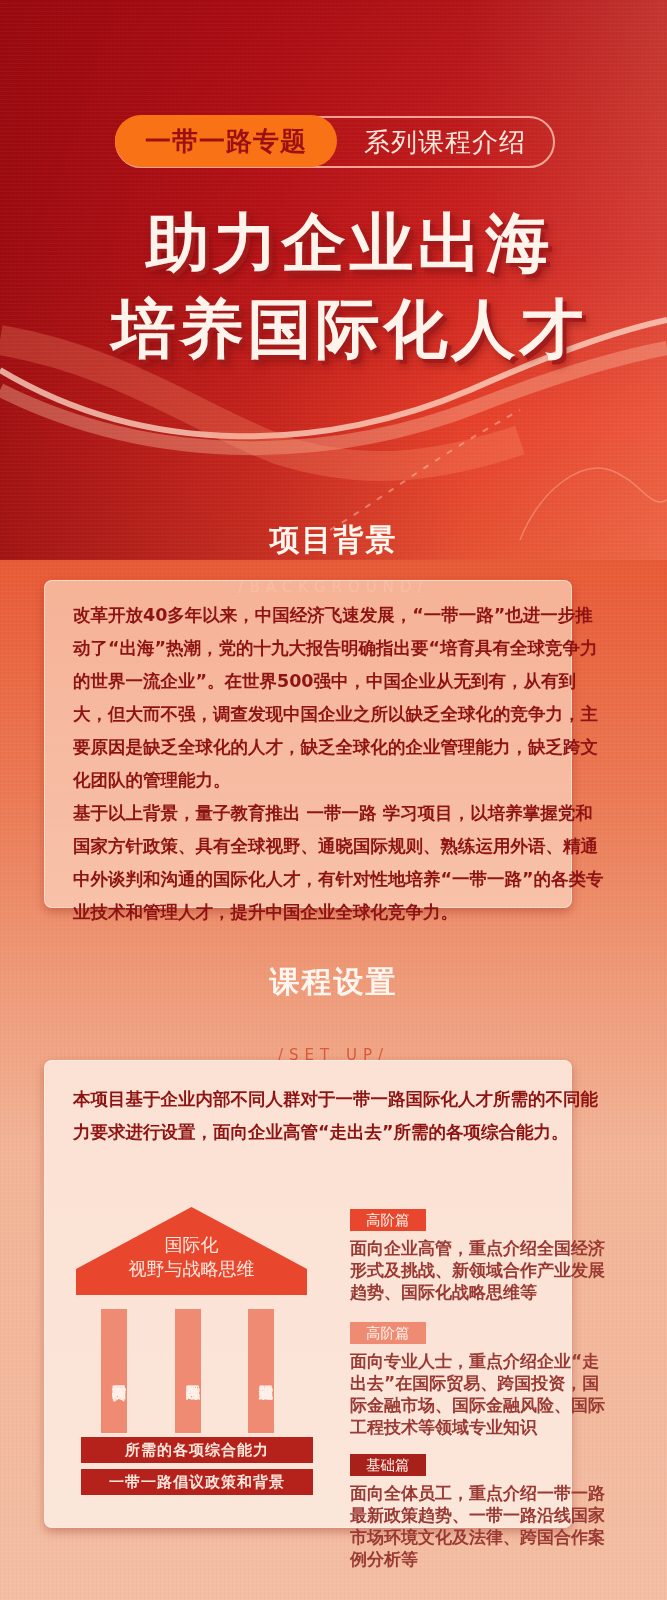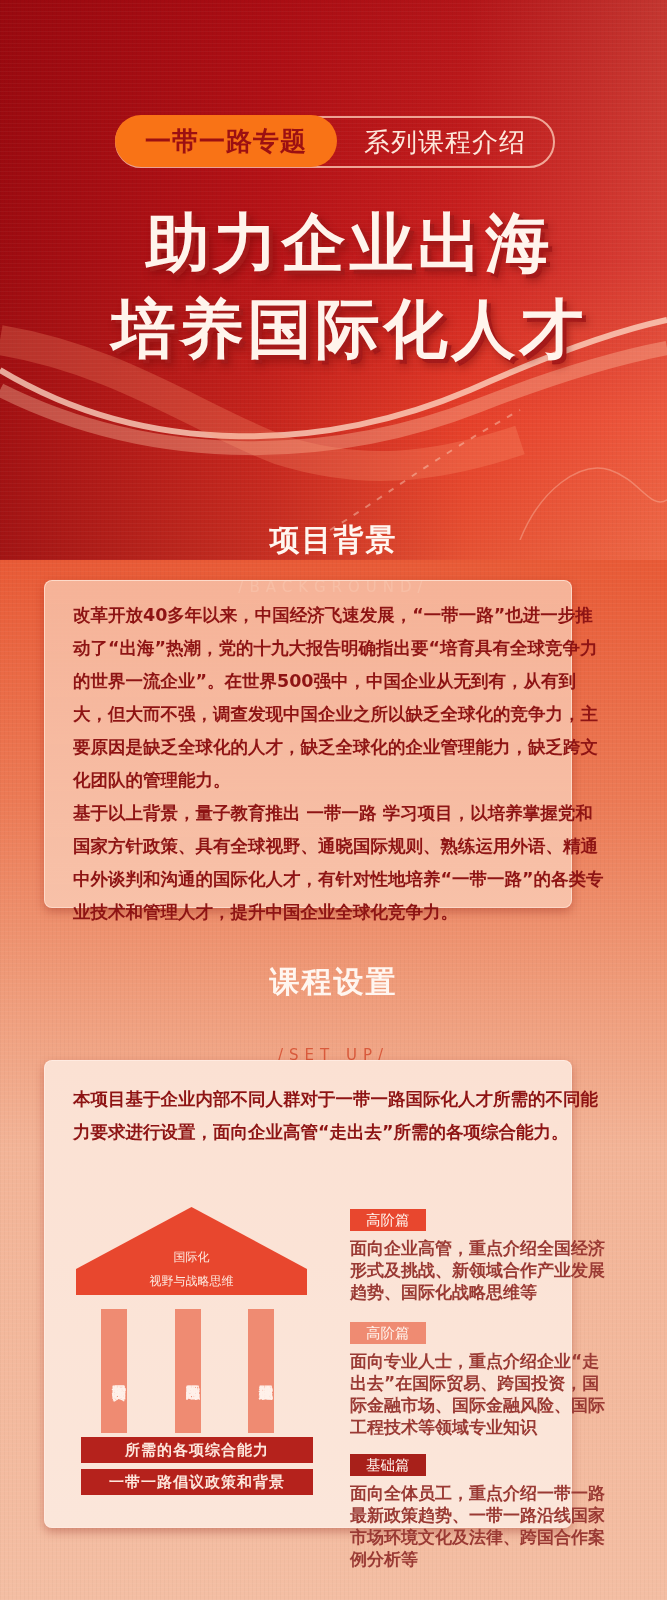--- a/index.html
+++ b/index.html
@@ -83,22 +83,22 @@
   .setup-intro {
     position: absolute; left: 28px; top: 22px; width: 530px;
     font-size: 17.5px; line-height: 33px; color: #8e1414; font-weight: bold;
   }
 
   
   .roof {
     position: absolute; left: 31px; top: 146px; width: 231px; height: 88px;
   }
   .roof-text {
-    position: absolute; left: 31px; top: 184px; width: 231px; text-align: center;
-    color: #fde9df; font-size: 12px; line-height: 24px;
+    position: absolute; left: 31px; top: 172px; width: 231px; text-align: center;
+    color: #fde9df; font-size: 18px; line-height: 24px;
   }
   .pillar {
     position: absolute; top: 248px; width: 26px; height: 124px;
     background: #ef8b72;
     color: #fff1ea; font-size: 14.5px; line-height: 17.5px; text-align: center;
     padding-top: 6px; writing-mode: vertical-rl; text-orientation: upright;
     display: flex; align-items: flex-start; justify-content: center;
     letter-spacing: 0px;
   }
   .base {

